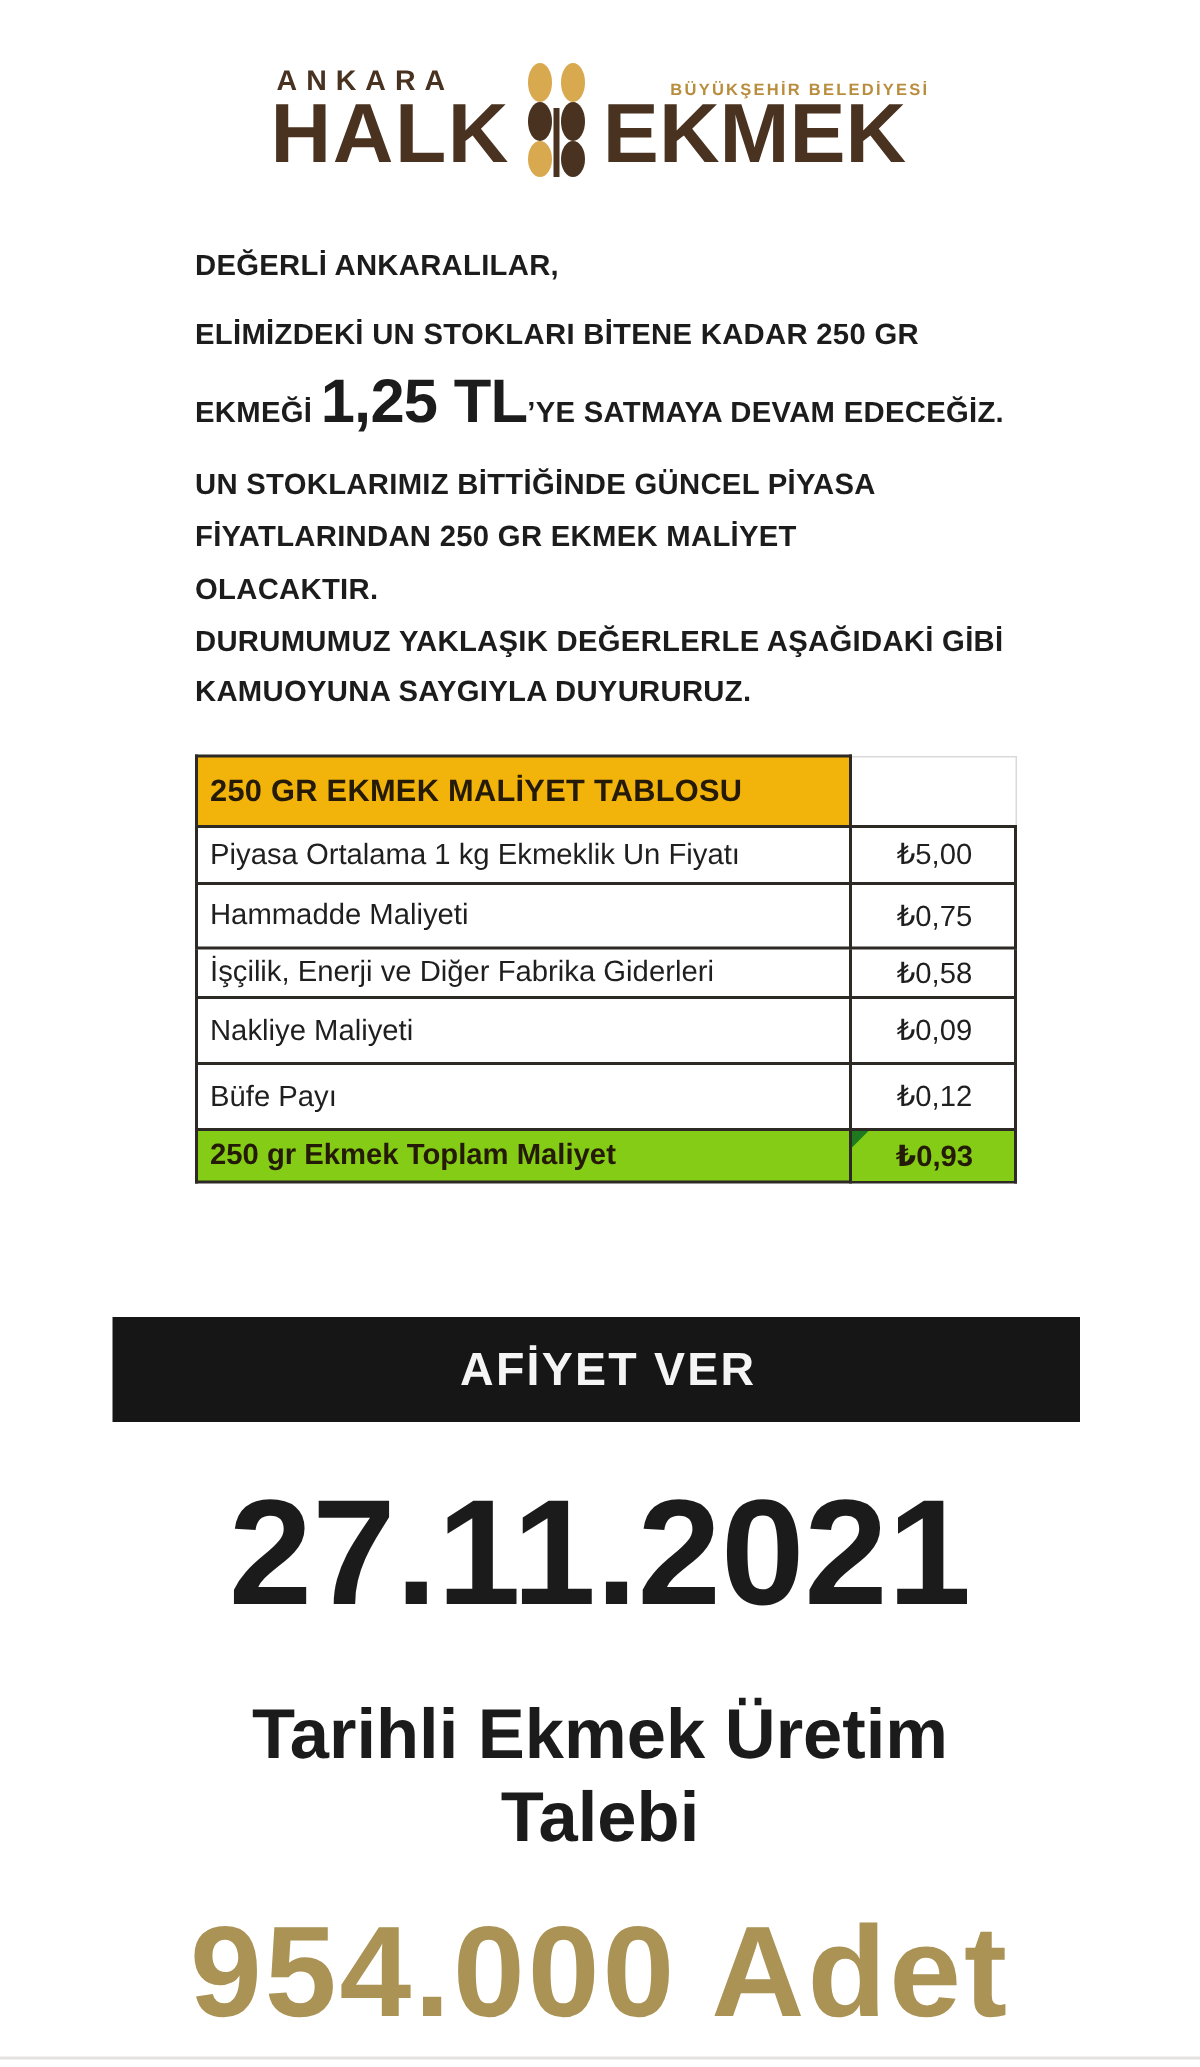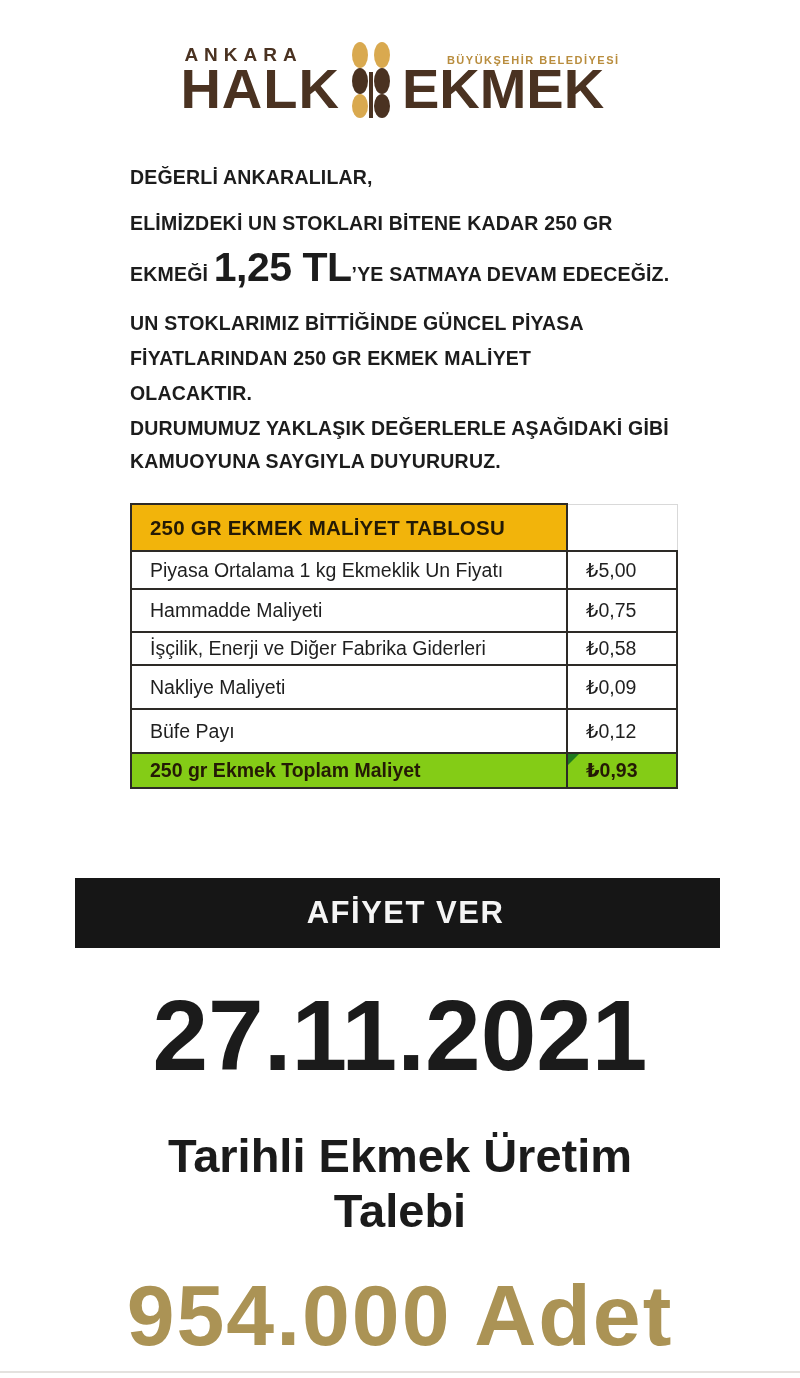--- a/index.html
+++ b/index.html
@@ -22,24 +22,24 @@
   .announce { position:absolute; left:130px; color:#1c1c1c; font-weight:700; font-size:19.5px; letter-spacing:0.2px; }
   .greeting   { top:166px; }
   .stock-line { top:212px; }
   .price-line { top:244px; }
   .price-line .big { font-size:41px; font-weight:700; letter-spacing:-0.5px; }
   .market { top:306px; line-height:35px; width:560px; }
   .closing { top:450px; }
 
   
   .cost-table { position:absolute; left:130px; top:503px; width:546px; border-collapse:collapse; table-layout:fixed; font-size:19.5px; color:#1f1f1f; }
-  .cost-table td { border:2px solid #2d2a26; padding:2px 18px; vertical-align:middle; }
+  .cost-table td { border:2px solid #2d2a26; padding:2px 8px; vertical-align:middle; }
   .col-label { width:436px; }
   .col-value { width:110px; }
-  td.value { text-align:left; padding-right:6px; }
+  td.value { text-align:center; padding-right:6px; }
   tr.h47 { height:47px; } tr.h38 { height:38px; } tr.h31 { height:43px; }
   tr.h33 { height:33px; } tr.h44 { height:44px; } tr.h35 { height:35px; }
   td.t-title { background:#f2b40b; font-weight:700; font-size:20.5px; color:#241a05; letter-spacing:0.2px; }
   td.t-spacer { border:1px solid #d9d9d9; background:#ffffff; }
   tr.total td { background:#84cc16; font-weight:700; color:#241a05; }
   td.total-value { position:relative; }
   .err-tri { position:absolute; top:0; left:0; width:0; height:0;
              border-top:11px solid #1f7a1f; border-right:11px solid transparent; }
 
   

